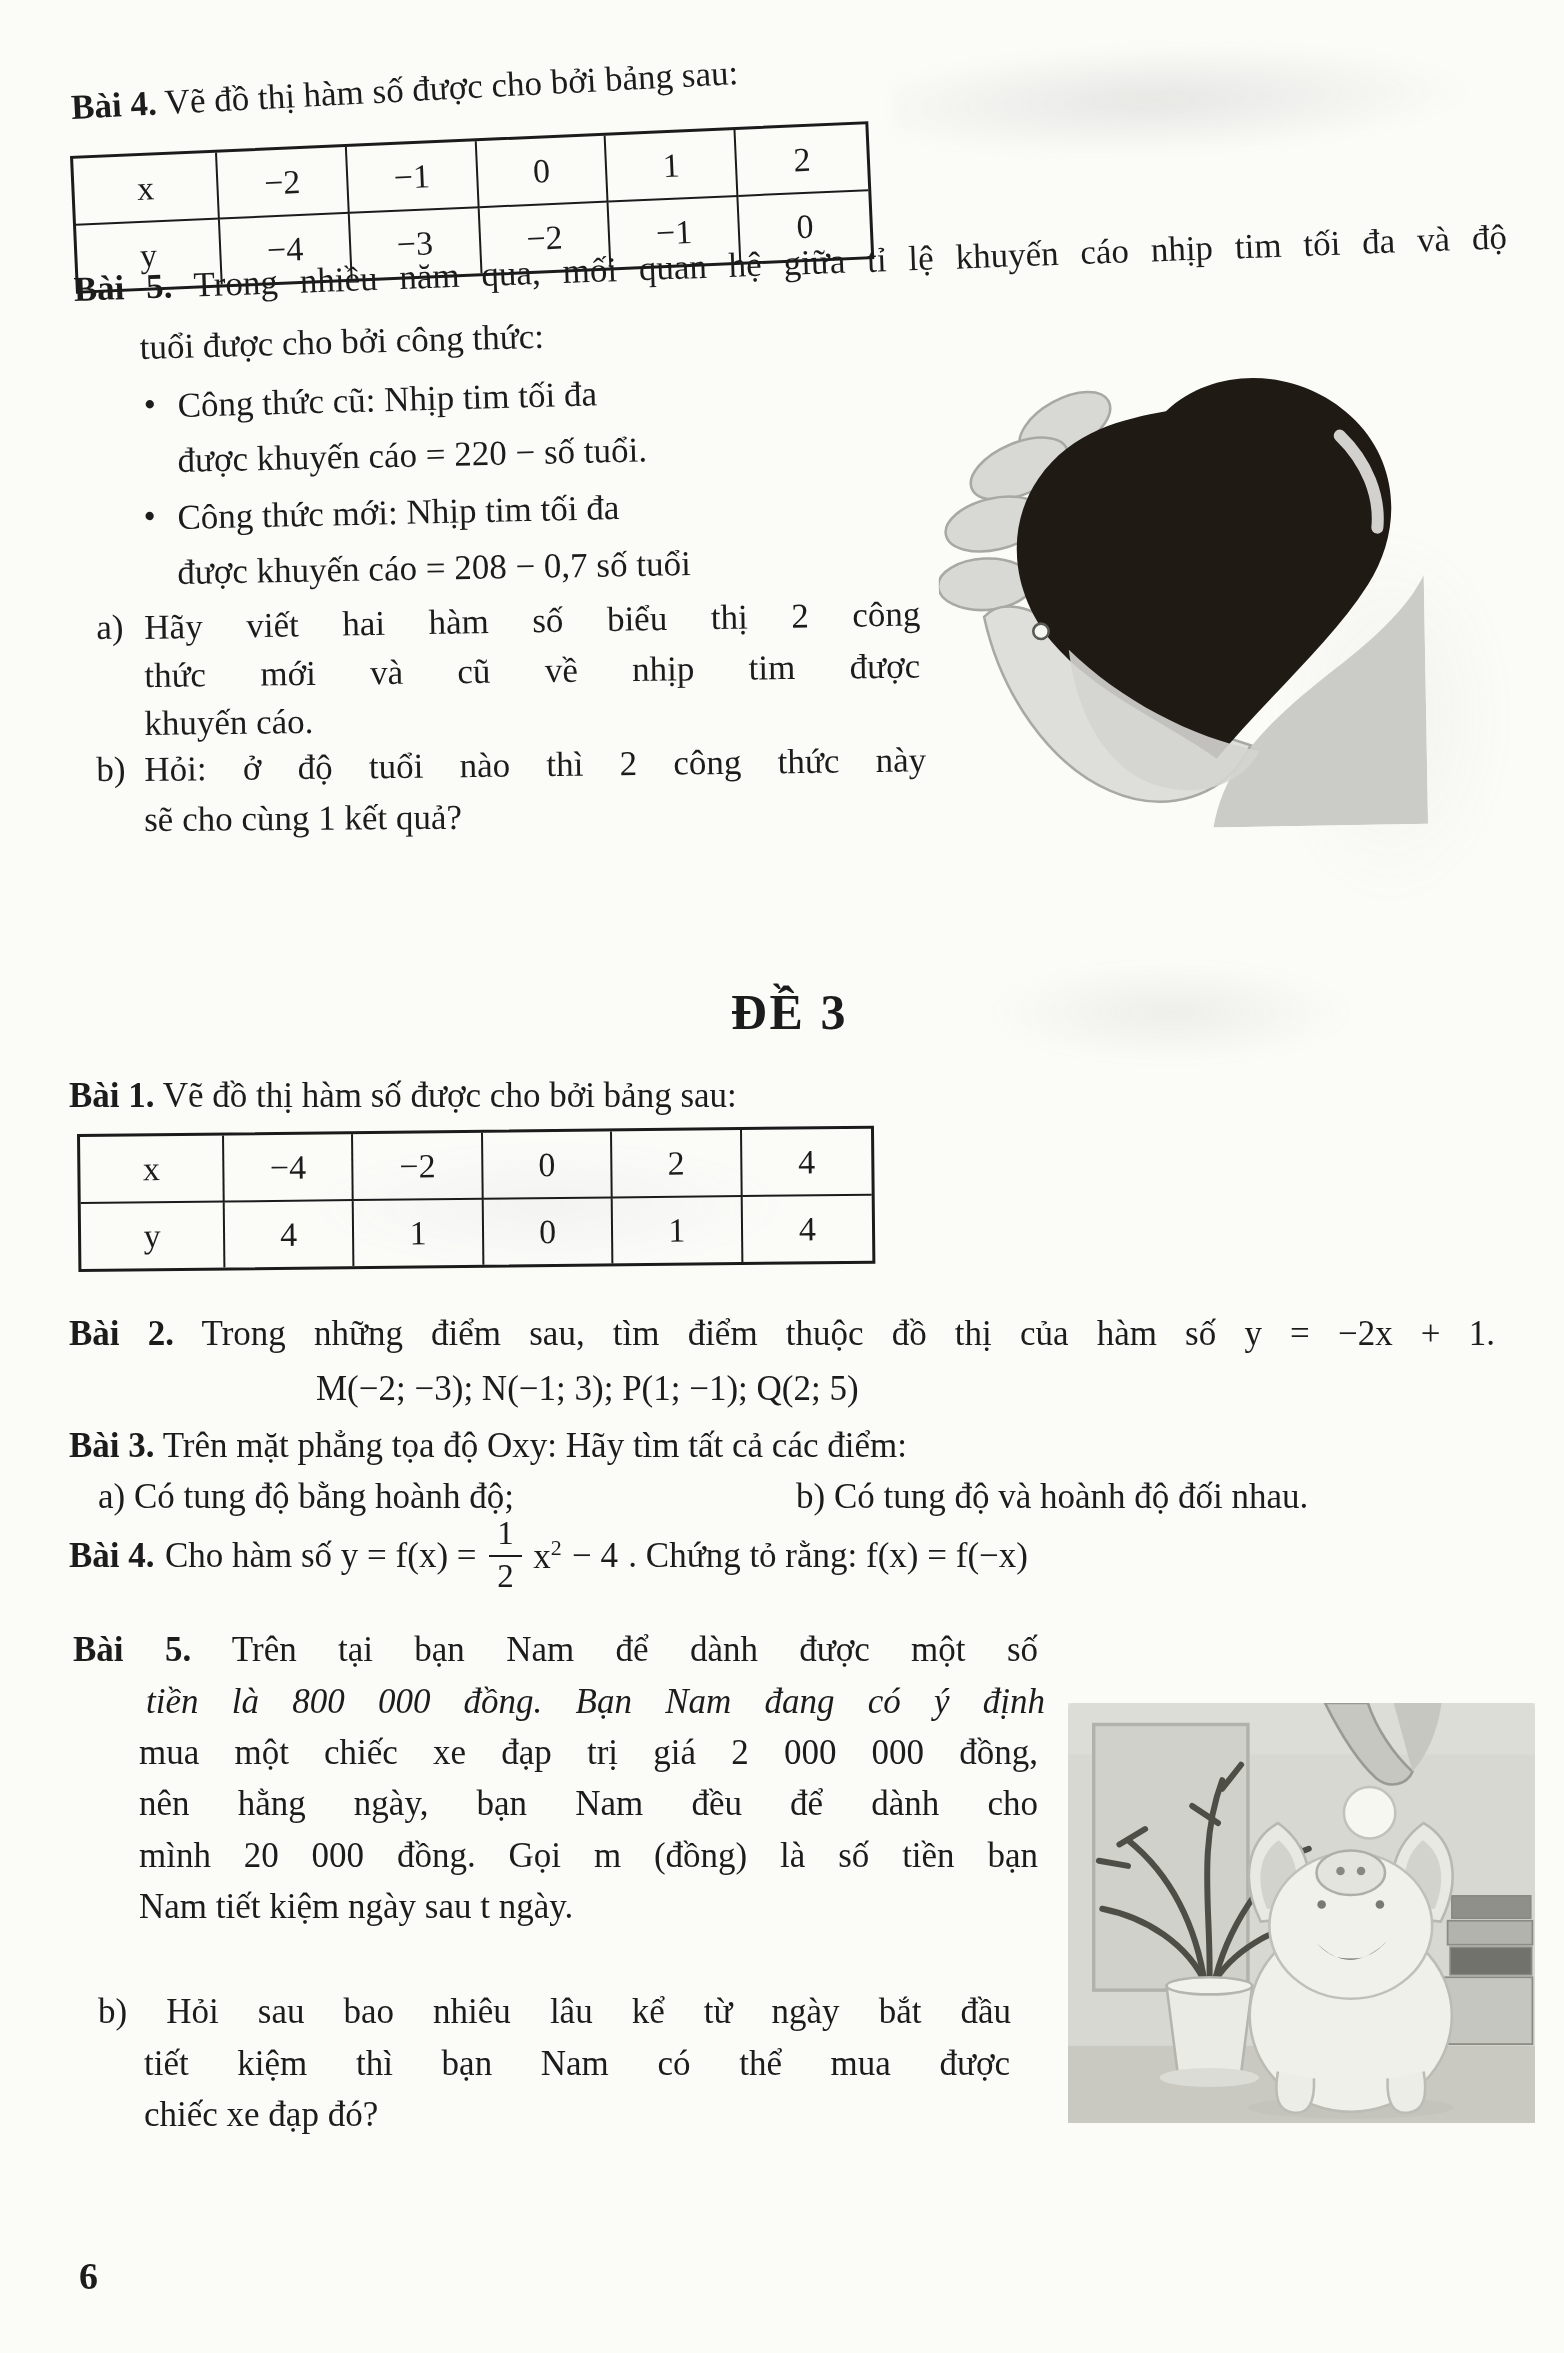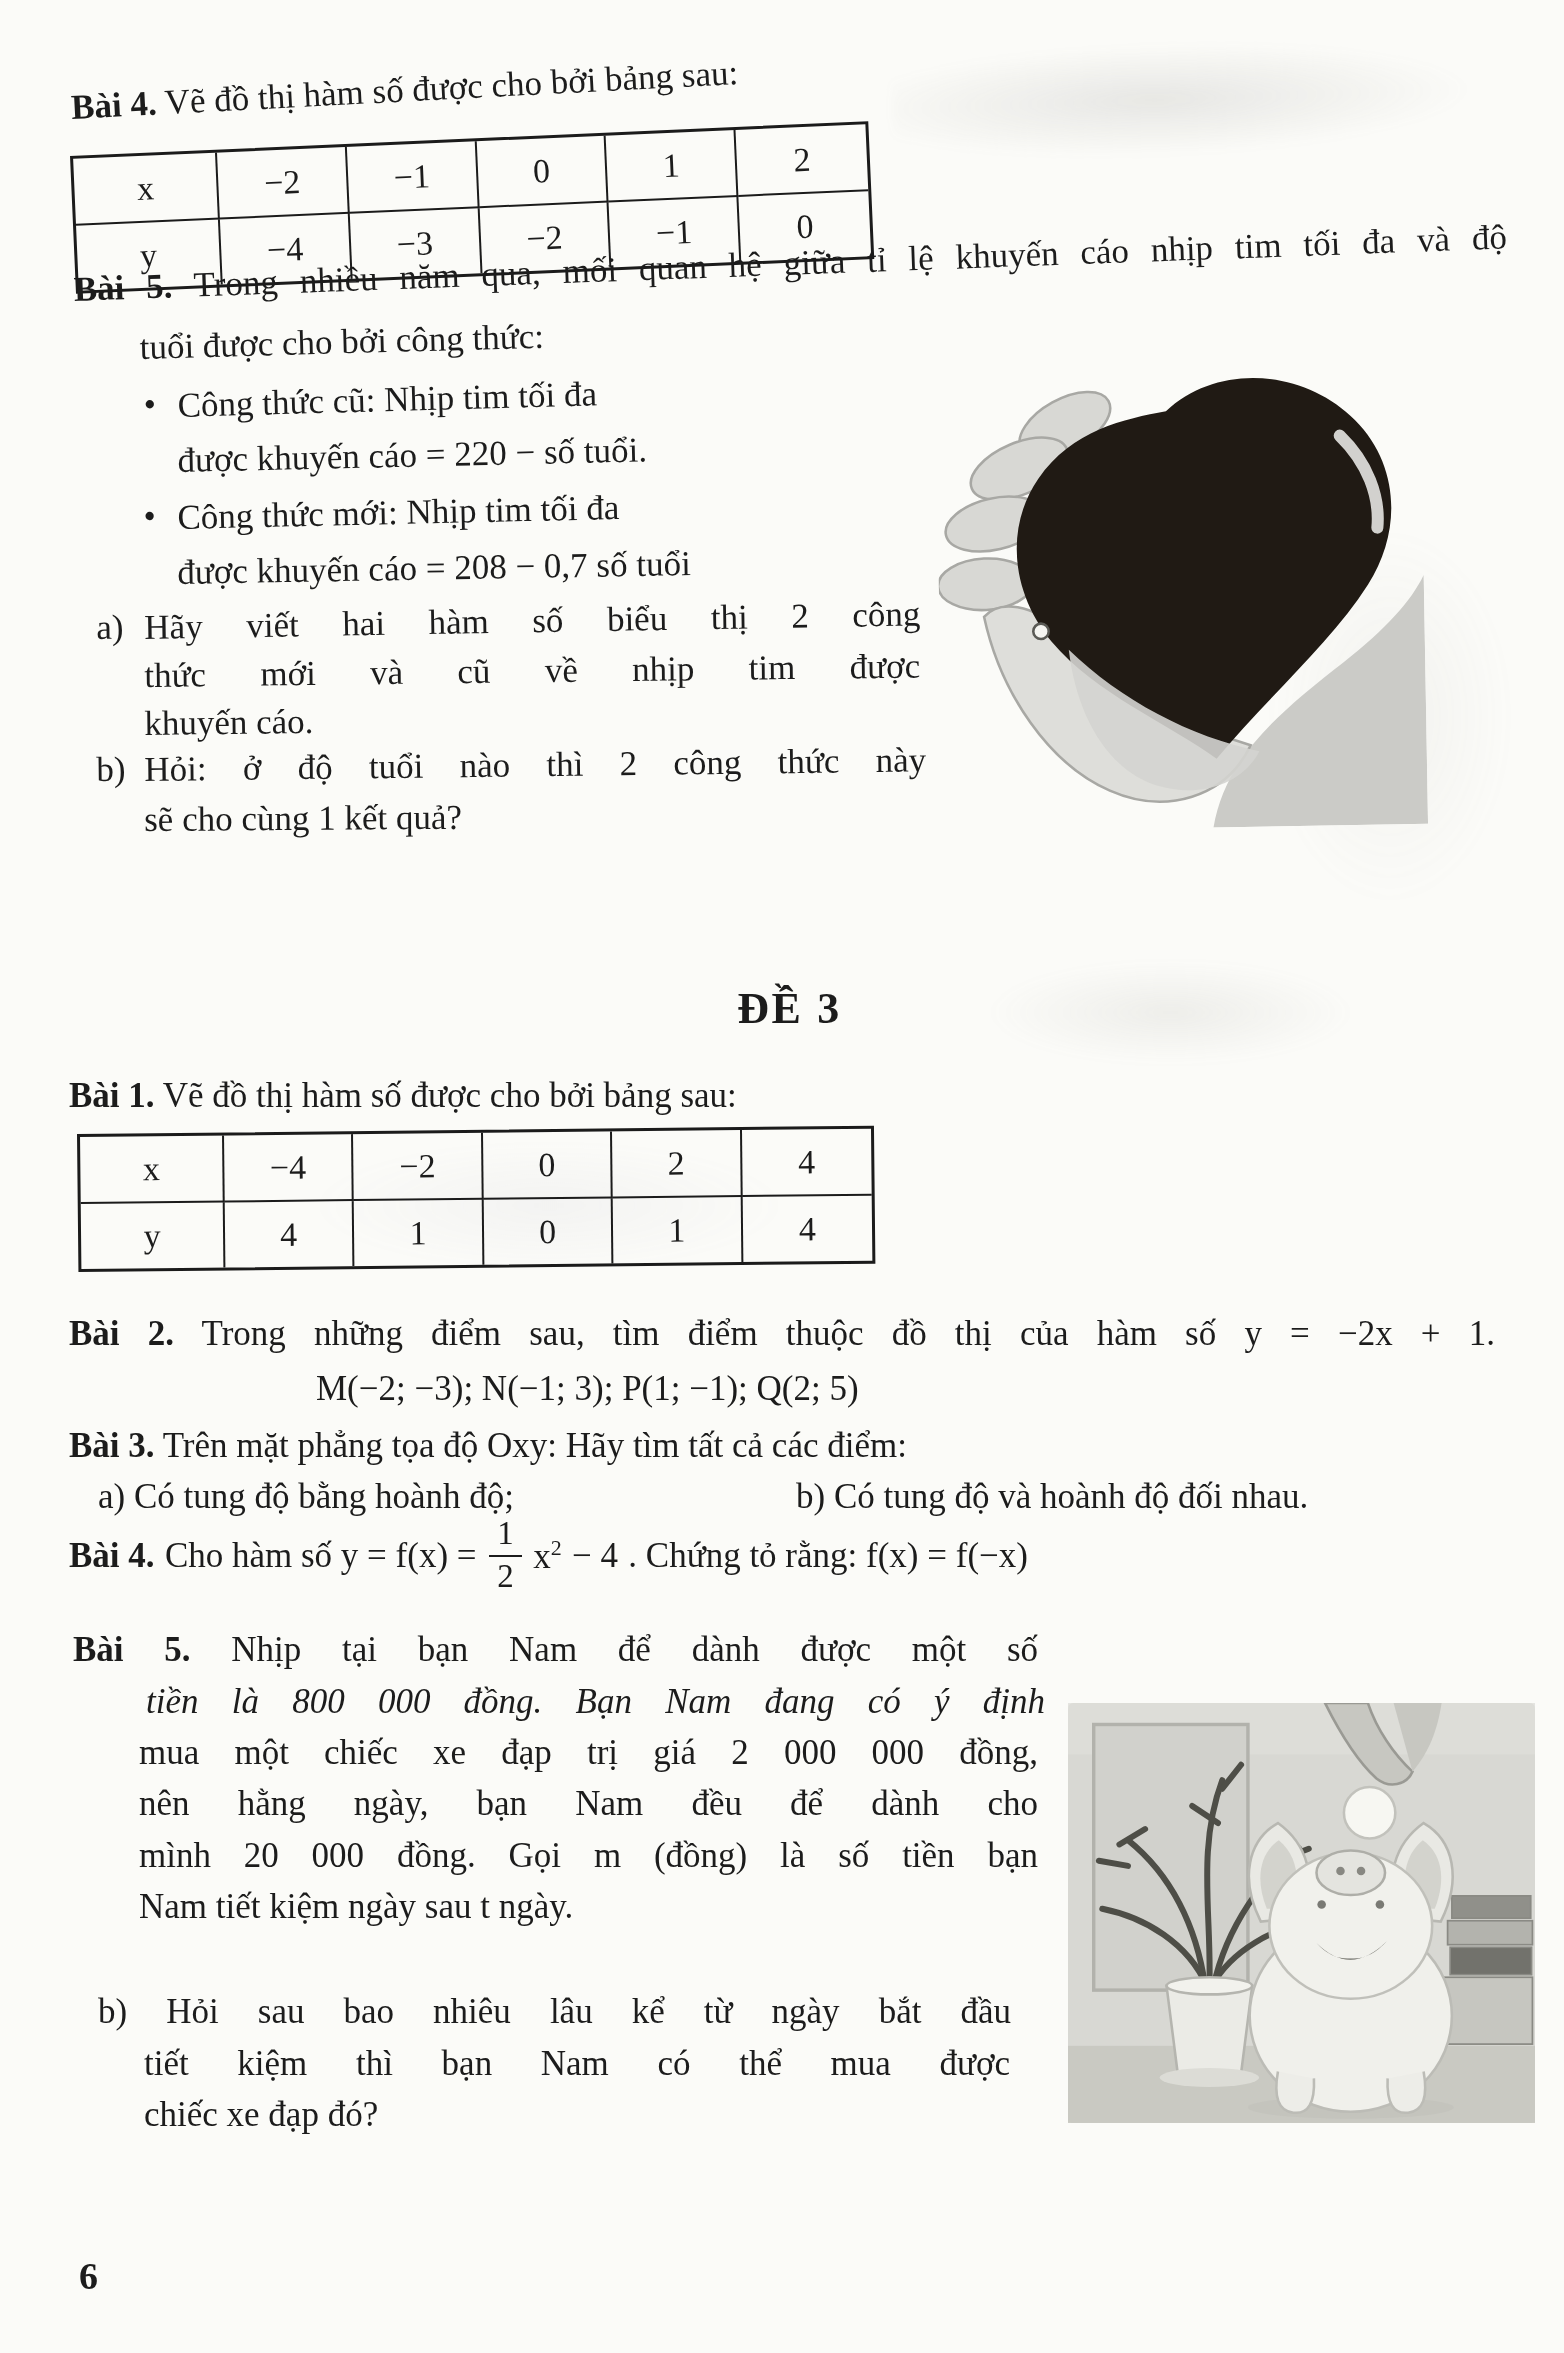--- a/index.html
+++ b/index.html
@@ -45,21 +45,21 @@
     border-right:2.6px solid #1b1b1b;
     border-bottom:2.6px solid #1b1b1b;
   }
   .vtable .cell:nth-child(6n){border-right:0;}
   .vtable .cell:nth-child(n+7){border-bottom:0;}
   .t1{left:70px;top:156px;width:793px;grid-template-columns:144px repeat(5,1fr);transform:rotate(-2.5deg);}
   .t2{left:77px;top:1134px;width:791px;grid-template-columns:144px repeat(5,1fr);transform:rotate(-0.6deg);}
   .bullet{position:absolute;left:-34px;top:-1.7px;}
   .de3-heading{
     position:absolute;left:69px;top:983px;width:1441px;
-    text-align:center;font-size:44px;font-weight:bold;letter-spacing:2.6px;
+    text-align:center;font-size:50px;font-weight:bold;letter-spacing:2.6px;
   }
   .frac-line{
     position:absolute;left:69px;top:1515px;
     display:flex;align-items:center;
     font-size:35px;white-space:nowrap;
   }
   .frac-line .gap{margin-left:10.3px;}
   .frac{
     display:inline-flex;flex-direction:column;align-items:center;
     margin-left:12px;font-size:33px;line-height:1.15;font-weight:normal;
@@ -200,21 +200,21 @@
       <span class="num">1</span>
       <span class="den">2</span>
     </span>
     <span class="xsq"><span>x</span><sup>2</sup></span>
     <span class="gap">− 4</span>
     <span class="gap">. Chứng tỏ rằng: f(x) = f(−x)</span>
   </div>
 
   <div class="line just" style="left:73px;top:1628px;width:965px;">
     <span class="blabel">Bài 5.</span>
-    <span>Nhịp tại bạn Nam để dành được một số</span>
+    <span>Trên tại bạn Nam để dành được một số</span>
   </div>
   <div class="line just" style="left:146px;top:1680px;width:899px;font-style:italic;">tiền là 800 000 đồng. Bạn Nam đang có ý định</div>
   <div class="line just" style="left:139px;top:1731px;width:899px;">mua một chiếc xe đạp trị giá 2 000 000 đồng,</div>
   <div class="line just" style="left:139px;top:1782px;width:899px;">nên hằng ngày, bạn Nam đều để dành cho</div>
   <div class="line just" style="left:139px;top:1834px;width:899px;">mình 20 000 đồng. Gọi m (đồng) là số tiền bạn</div>
   <div class="line" style="left:139px;top:1885px;">Nam tiết kiệm ngày sau t ngày.</div>
   <div class="line just" style="left:98px;top:1990px;width:913px;">b) Hỏi sau bao nhiêu lâu kể từ ngày bắt đầu</div>
   <div class="line just" style="left:144px;top:2042px;width:866px;">tiết kiệm thì bạn Nam có thể mua được</div>
   <div class="line" style="left:144px;top:2093px;">chiếc xe đạp đó?</div>
 

